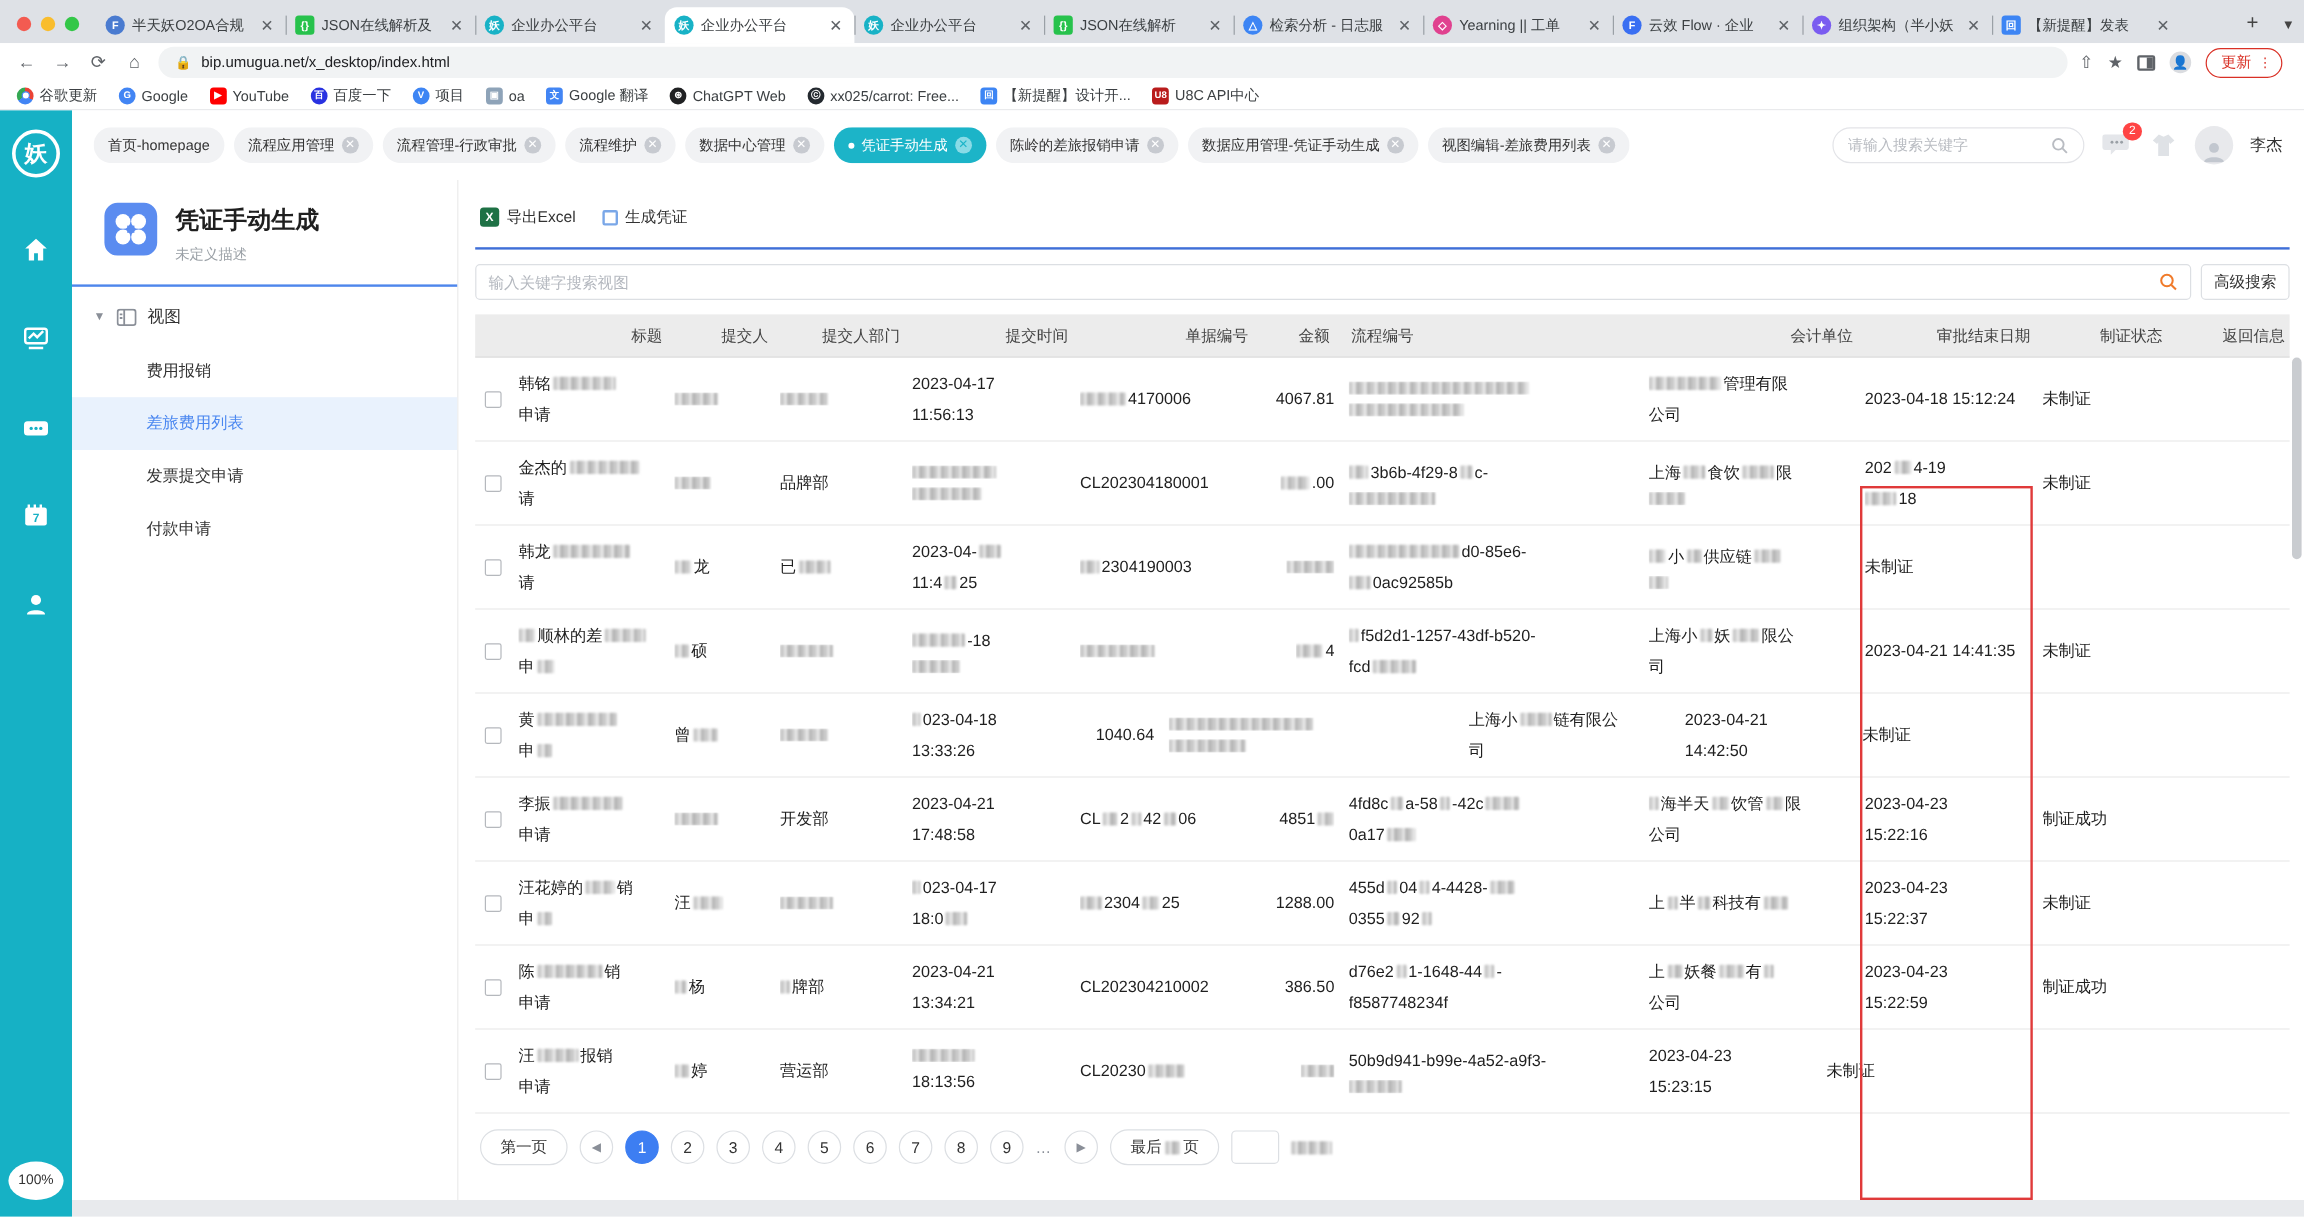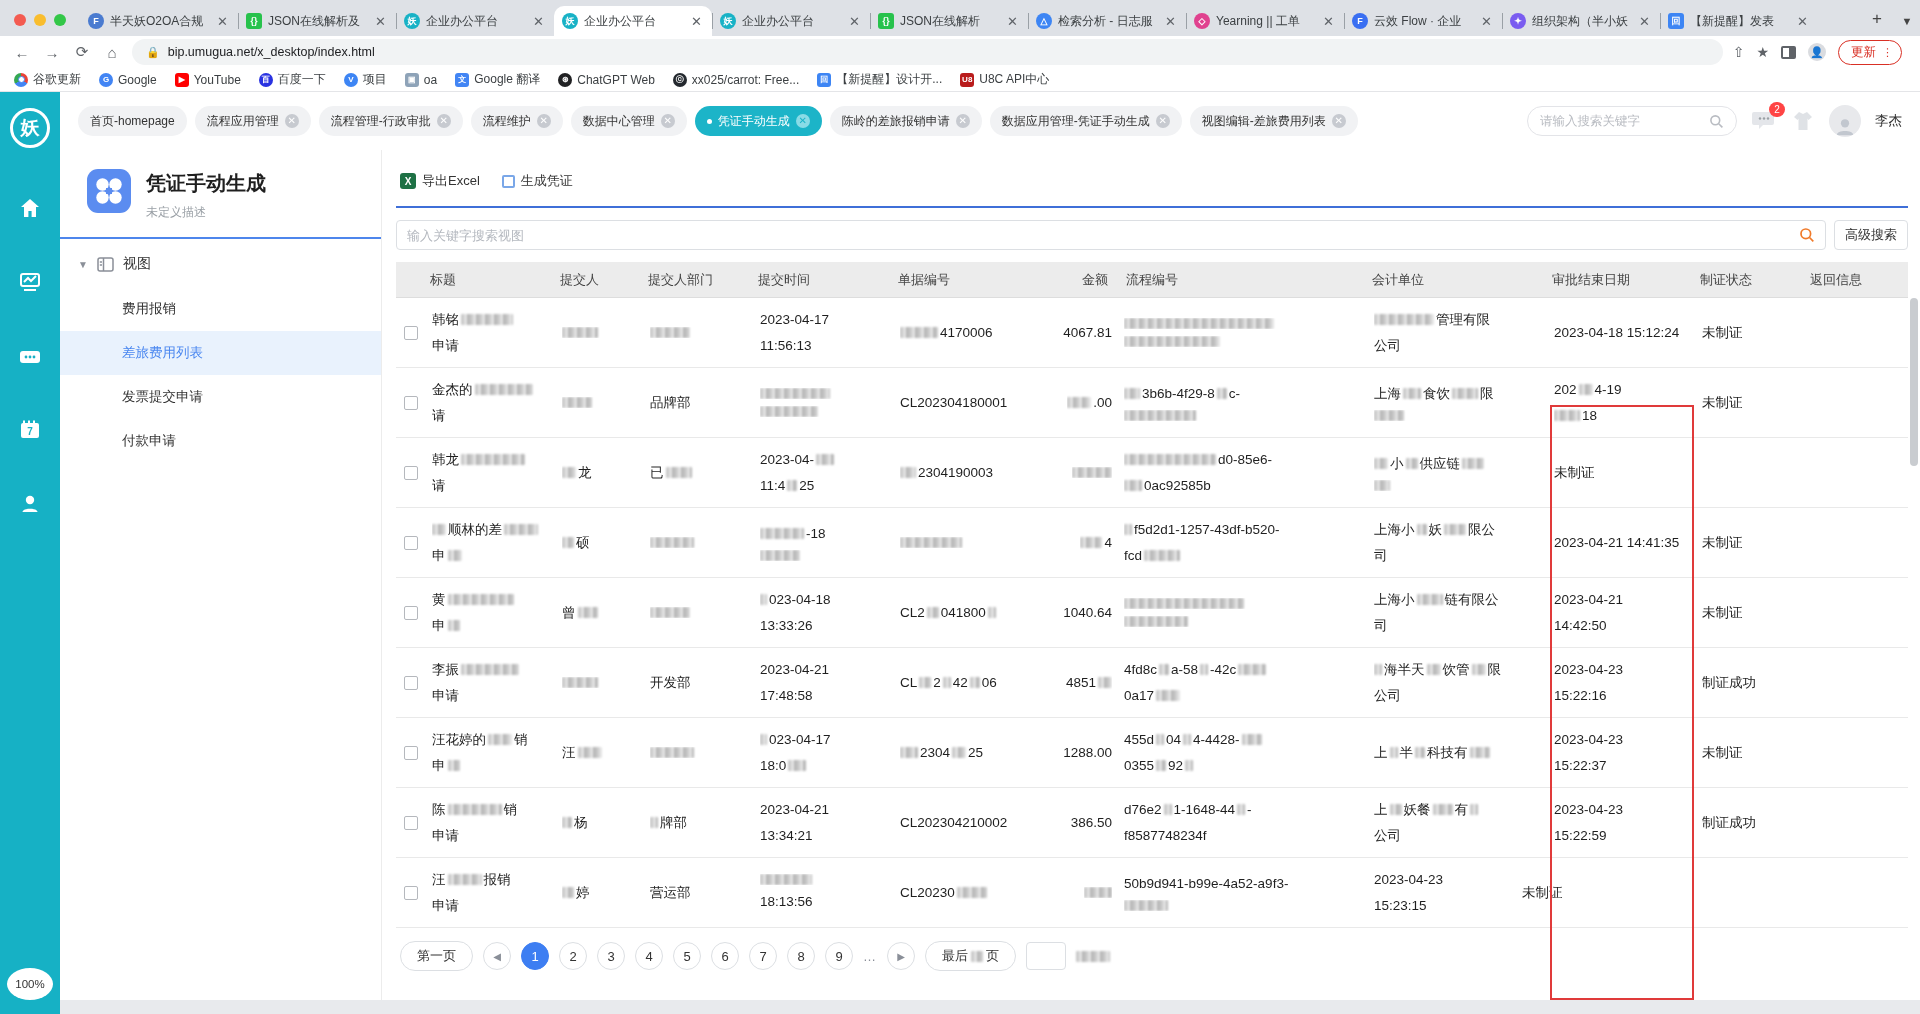--- a/index.html
+++ b/index.html
@@ -96,21 +96,21 @@
 
   .searchrow { display:flex; gap:8px; margin:12px 0 12px; }
   .v-search { flex:1; height:30px; border:1px solid #dcdfe3; border-radius:4px; display:flex; align-items:center; padding:0 10px; gap:8px; }
   .v-search input { border:none; outline:none; flex:1; font-size:13px; color:#333; background:transparent; }
   .v-search input::placeholder { color:#b4b8bf; }
   .adv-btn { height:30px; border:1px solid #dcdfe3; border-radius:4px; background:#fff; padding:0 10px; font-size:13px; color:#333; }
 
   .t-head { display:flex; height:36px; background:#ececec; align-items:center; font-size:13px; color:#444; border-bottom:1px solid #ddd; }
   .t-row { display:flex; min-height:70px; align-items:stretch; border-bottom:1px solid #e9e9e9; font-size:13.5px; color:#1f1f1f; }
   .cell { display:flex; flex-direction:column; justify-content:center; gap:7px; padding:8px 6px; overflow:hidden; }
-  .hcell { text-align:left; padding:0 4px; }
+  .hcell { text-align:right; padding:0 4px; }
   .line { line-height:19px; white-space:nowrap; overflow:hidden; display:flex; align-items:center; gap:2px; }
   .c-check { width:30px; flex:none; align-items:center; justify-content:center; display:flex; }
   .c-title { width:130px; flex:none; }
   .c-sub { width:88px; flex:none; }
   .c-dept { width:110px; flex:none; }
   .c-time { width:140px; flex:none; }
   .c-doc { width:150px; flex:none; }
   .c-amt { width:74px; flex:none; align-items:flex-end; text-align:right; }
   .c-amt .line { justify-content:flex-end; }
   .c-flow { width:250px; flex:none; }
@@ -813,28 +813,20 @@
               </div>
               <div class="cell c-time">
                 <div class="line">
                   <span class="redact" style="width: 7px;"></span>
                   <span>023-04-18</span>
                 </div>
                 <div class="line">
                   <span>13:33:26</span>
                 </div>
               </div>
-              <div class="cell c-doc">
-                <div class="line">
-                  <span>CL2</span>
-                  <span class="redact" style="width: 12px;"></span>
-                  <span>041800</span>
-                  <span class="redact" style="width: 8px;"></span>
-                </div>
-              </div>
               <div class="cell c-amt">
                 <div class="line">
                   <span>1040.64</span>
                 </div>
               </div>
               <div class="cell c-flow">
                 <div class="line">
                   <span class="redact" style="width: 120px;"></span>
                 </div>
                 <div class="line">

